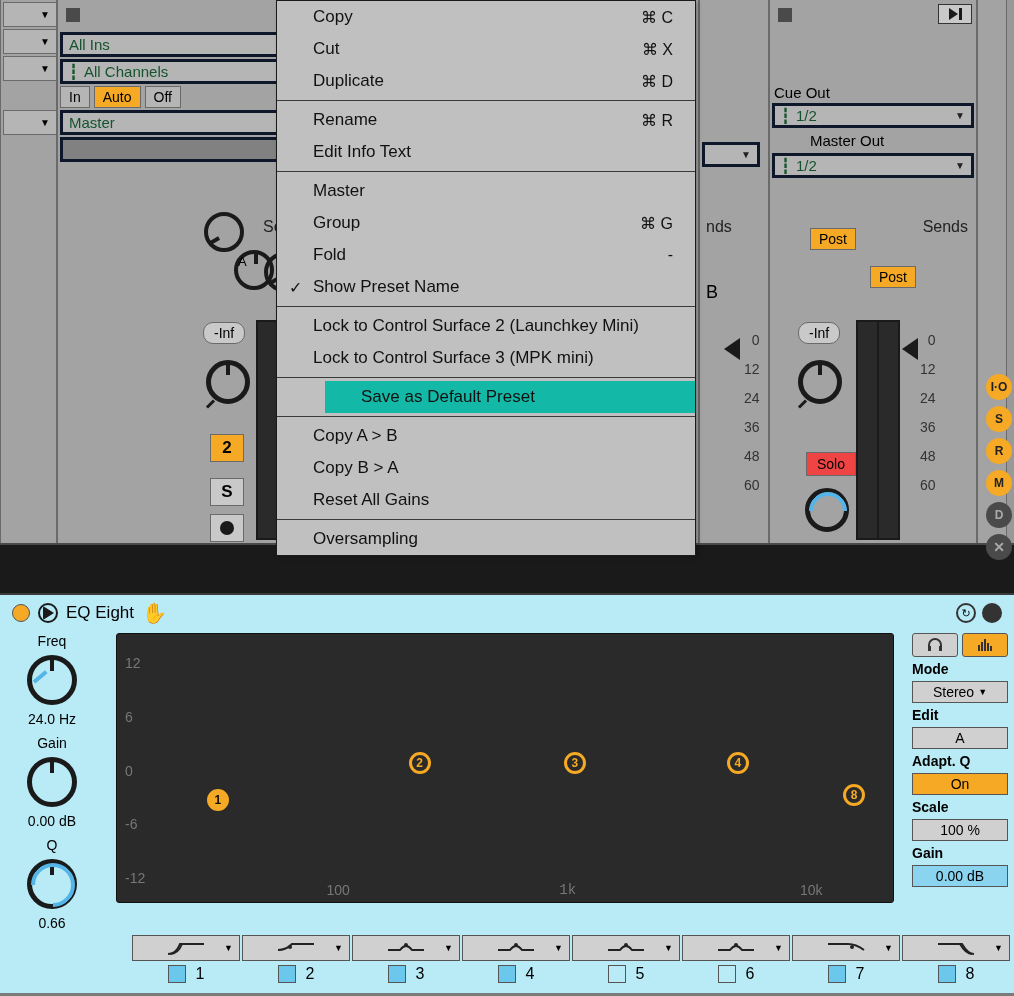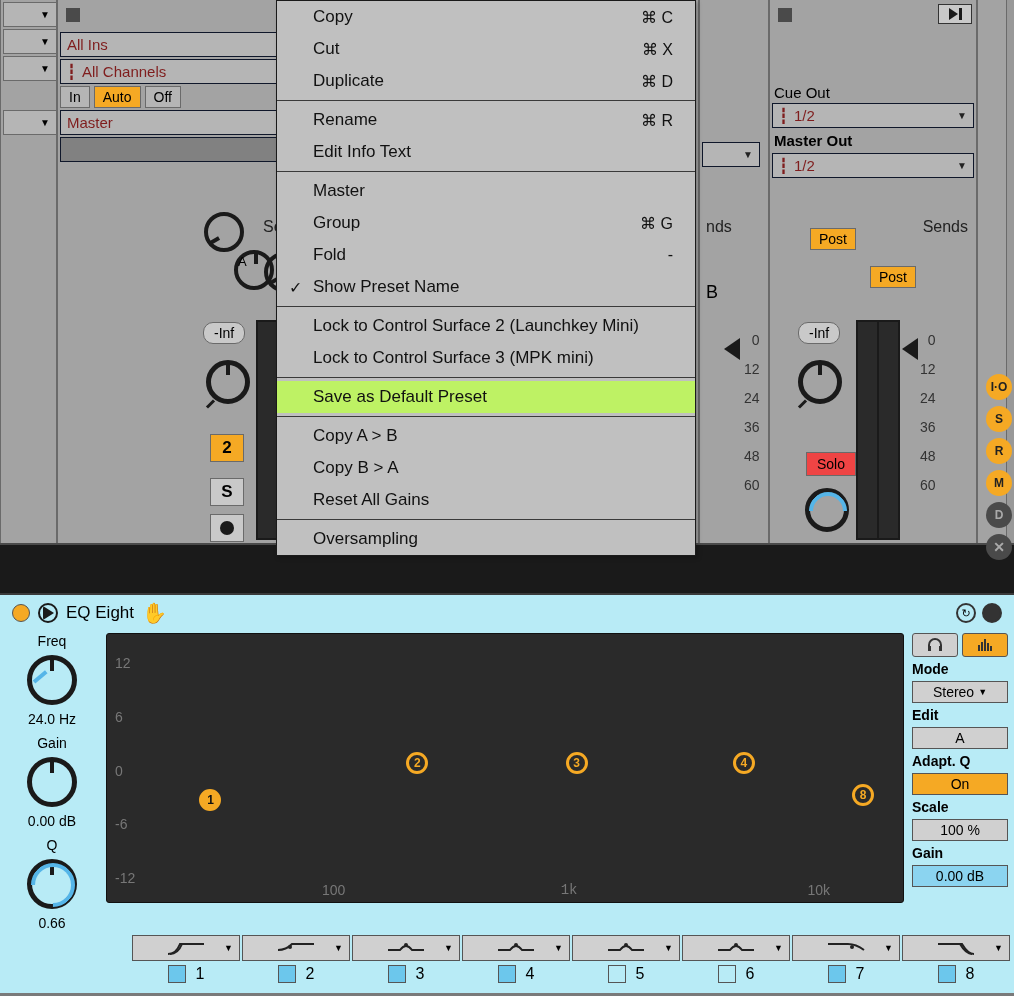--- a/index.html
+++ b/index.html
@@ -6,21 +6,21 @@
   body { background: #7a7a7a; width: 1014px; height: 996px; overflow: hidden; position: relative; }
 
   
   .mixer { display: flex; height: 545px; background: #999; border-bottom: 2px solid #4a4a4a; }
   .track { background: #a3a3a3; border-left: 1px solid #6a6a6a; border-right: 1px solid #6a6a6a; position: relative; }
   .track.narrow { width: 57px; }
   .track.wide { width: 302px; } 
   .track.master { width: 208px; }
   .track.last { width: 30px; }
 
-  .slot { background: #b5b5b5; border: 1px solid #0f172a; margin: 2px; height: 25px; display: flex; align-items: center; padding: 0 6px; font-size: 15px; color: #7f1d1d; }
+  .slot { background: #b5b5b5; border: 3px solid #0f172a; margin: 2px; height: 25px; display: flex; align-items: center; padding: 0 6px; font-size: 15px; color: #14532d; }
   .slot.dark { background: #818181; }
   .slot.dd::after { content: "▼"; margin-left: auto; font-size: 10px; color: #222; }
 
   .dropdown-caret { width: 54px; height: 25px; background: #b5b5b5; border: 1px solid #6a6a6a; margin: 2px; display:flex;align-items:center;justify-content:flex-end;padding-right:6px;font-size:10px;}
   .dropdown-caret::after{content:"▼";}
 
   .io-row { display:flex; gap:4px; margin:2px; }
   .io-btn { background:#b5b5b5; border:1px solid #6a6a6a; padding:2px 8px; font-size:14px; }
   .io-btn.active { background:#f5a924; }
 
@@ -56,40 +56,40 @@
   
   .rail{position:absolute;right:2px;top:374px;display:flex;flex-direction:column;gap:6px;z-index:0;}
   .rc{width:26px;height:26px;border-radius:50%;display:flex;align-items:center;justify-content:center;font-size:12px;font-weight:700;}
   .rc.o{background:#f5a924;color:#222;}
   .rc.d{background:#4a4a4a;color:#aaa;}
 
   
   .ctxmenu{position:absolute;top:0;left:276px;width:420px;background:#c0c0c0;border:1px solid #1a1a1a;box-shadow:2px 2px 4px rgba(0,0,0,.25);z-index:50;}
   .ctxmenu .mi{display:flex;align-items:center;padding:6px 22px 6px 36px;font-size:17px;color:#111;position:relative;}
   .ctxmenu .mi .sc{margin-left:auto;font-size:16px;}
-  .ctxmenu .mi.hl{background:#bef264;}
+  .ctxmenu .mi.hl{background:#14b8a6;margin-left:48px;}
   .ctxmenu .sep{height:1px;background:#3a3a3a;margin:3px 0;}
   .ctxmenu .chk::before{content:"✓";position:absolute;left:12px;font-size:16px;}
 
   
   .gap{height:48px;background:#1a1a1a;}
 
   
   .eq{background:#b8ebf6;border-top:2px solid #3a3a3a;height:400px;padding:2px;}
   .eq-title{display:flex;align-items:center;gap:8px;padding:4px 10px;}
   .eq-round{width:18px;height:18px;border-radius:50%;background:#f5a924;border:1px solid #555;}
   .eq-play{width:0;height:0;border-top:7px solid transparent;border-bottom:7px solid transparent;border-left:11px solid #1a1a1a;border-radius:2px;}
   .eq-play-wrap{width:20px;height:20px;border:2px solid #1a1a1a;border-radius:50%;display:flex;align-items:center;justify-content:center;}
   .eq-name{font-size:17px;font-weight:500;}
   .hand{color:#5040e0;font-size:20px;}
   .eq-rt{margin-left:auto;display:flex;gap:6px;}
   .eq-ricon{width:20px;height:20px;border:2px solid #333;border-radius:50%;display:flex;align-items:center;justify-content:center;font-size:11px;}
   .eq-save{width:20px;height:20px;border:2px solid #333;border-radius:50%;background:#333;}
 
-  .eq-body{display:flex;gap:8px;padding:4px;}
+  .eq-body{display:flex;gap:18px;padding:4px;}
   .eq-left{width:92px;display:flex;flex-direction:column;align-items:center;gap:2px;font-size:14px;}
   .eq-knob{width:50px;height:50px;border:5px solid #1a1a1a;border-radius:50%;position:relative;margin:4px 0;}
   .eq-knob::before{content:"";position:absolute;width:4px;height:14px;background:#1a1a1a;top:-3px;left:18px;}
   .eq-knob.freq::after{content:"";position:absolute;width:4px;height:16px;background:#55b5e8;transform:rotate(-130deg);transform-origin:top;top:22px;left:0px;}
   .eq-knob.q::after{content:"";position:absolute;width:36px;height:36px;border:4px solid #55b5e8;border-radius:50%;border-right-color:transparent;top:-1px;left:-1px;transform:rotate(135deg);}
 
   .eq-graph{flex:1;background:#2a2a2a;border:1px solid #111;border-radius:3px;position:relative;height:270px;}
   .eq-graph .yl{position:absolute;left:8px;font-size:14px;color:#777;}
   .eq-graph .xl{position:absolute;bottom:4px;font-size:14px;color:#777;}
   .eq-curve{position:absolute;inset:0;}
@@ -202,21 +202,21 @@
         <div style="width:0;height:0;border-top:6px solid transparent;border-bottom:6px solid transparent;border-left:9px solid #1a1a1a;"></div>
         <div style="width:3px;height:12px;background:#1a1a1a;margin-left:1px;"></div>
       </div>
     </div>
     <div style="height:54px;"></div>
     <div style="padding:0 4px;font-size:15px;font-weight:500;">Cue Out</div>
     <div class="slot dd">
         <span style="margin-right:6px;">┇</span>
         <span>1/2</span>
       </div>
-    <div style="padding:2px 4px;font-size:15px;font-weight:700;">Master Out</div>
+    <div style="padding:2px 4px;font-size:15px;font-weight:400;margin-left:36px;">Master Out</div>
     <div class="slot dd">
         <span style="margin-right:6px;">┇</span>
         <span>1/2</span>
       </div>
 
     <div style="position:absolute;top:218px;right:8px;font-size:16px;color:#222;">Sends</div>
     <div class="post-btn" style="top:228px;left:40px;">Post</div>
     <div class="post-btn" style="top:266px;left:100px;">Post</div>
 
     <div class="vol-box" style="top:322px;left:28px;">-Inf</div>

